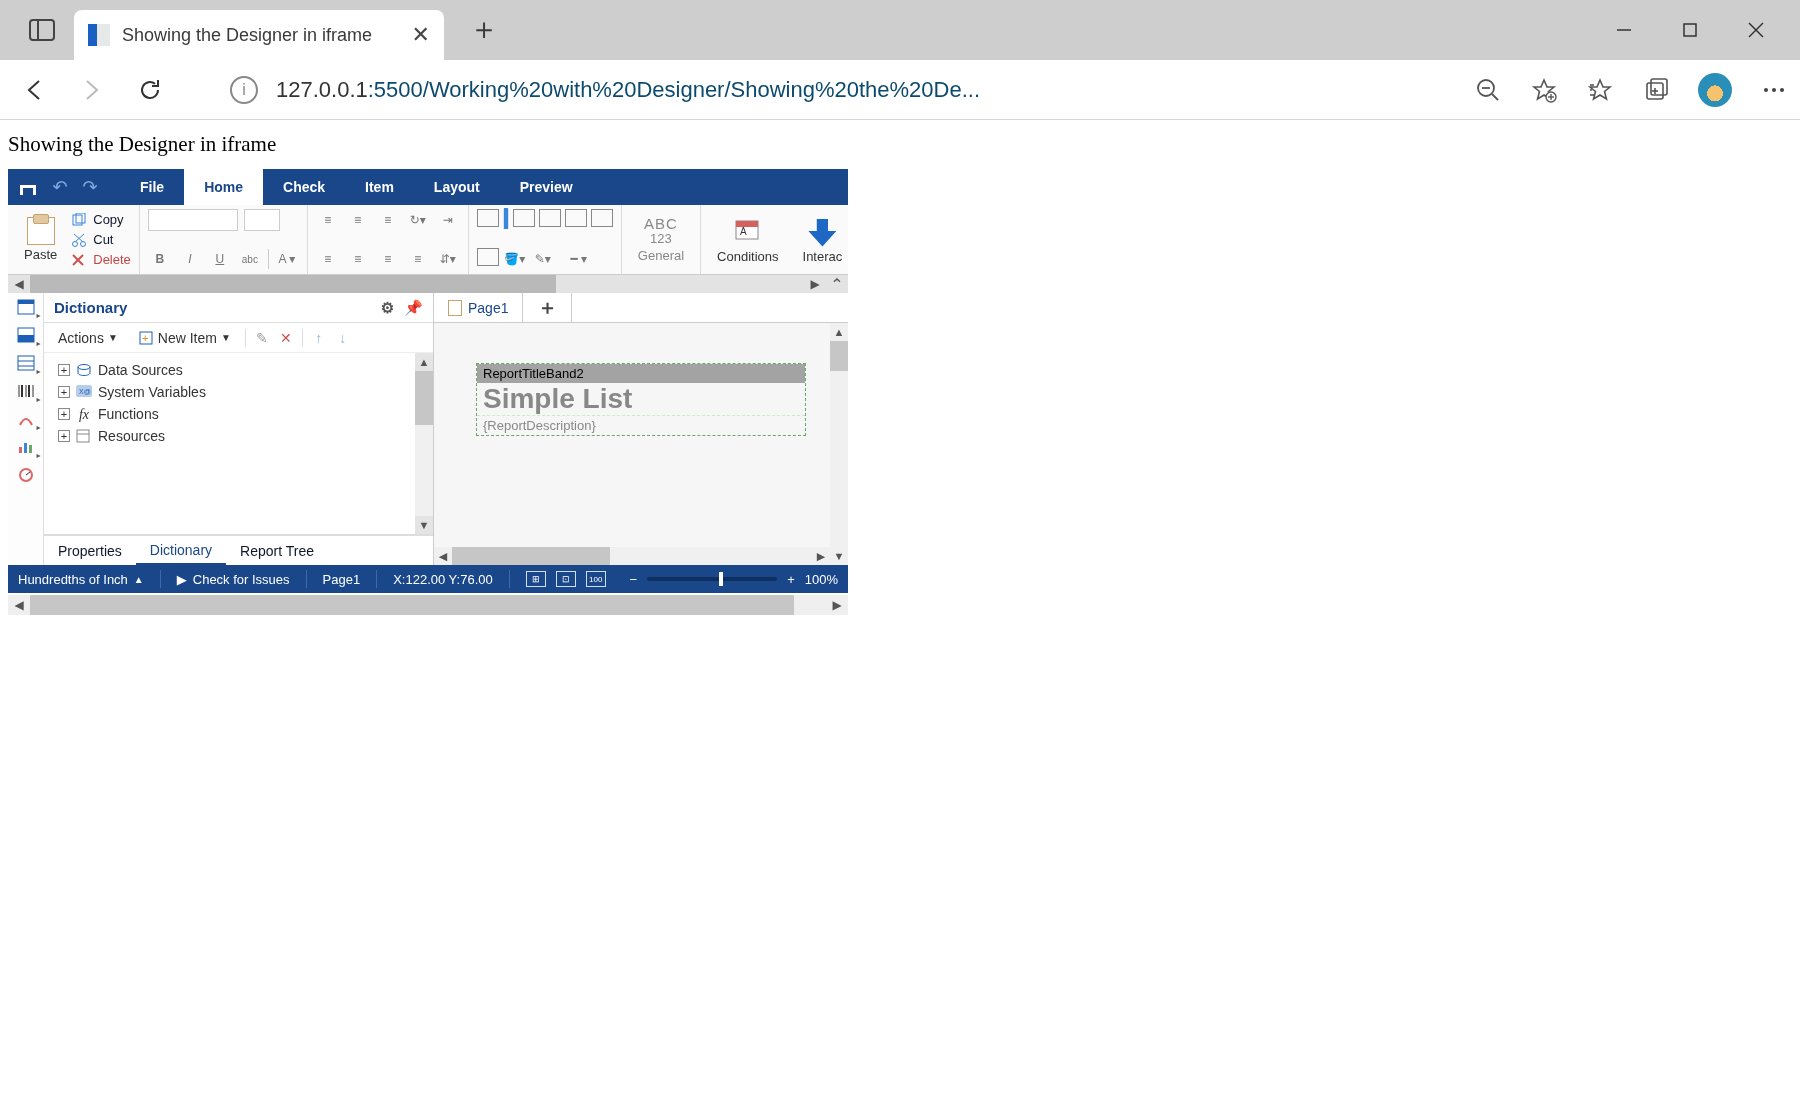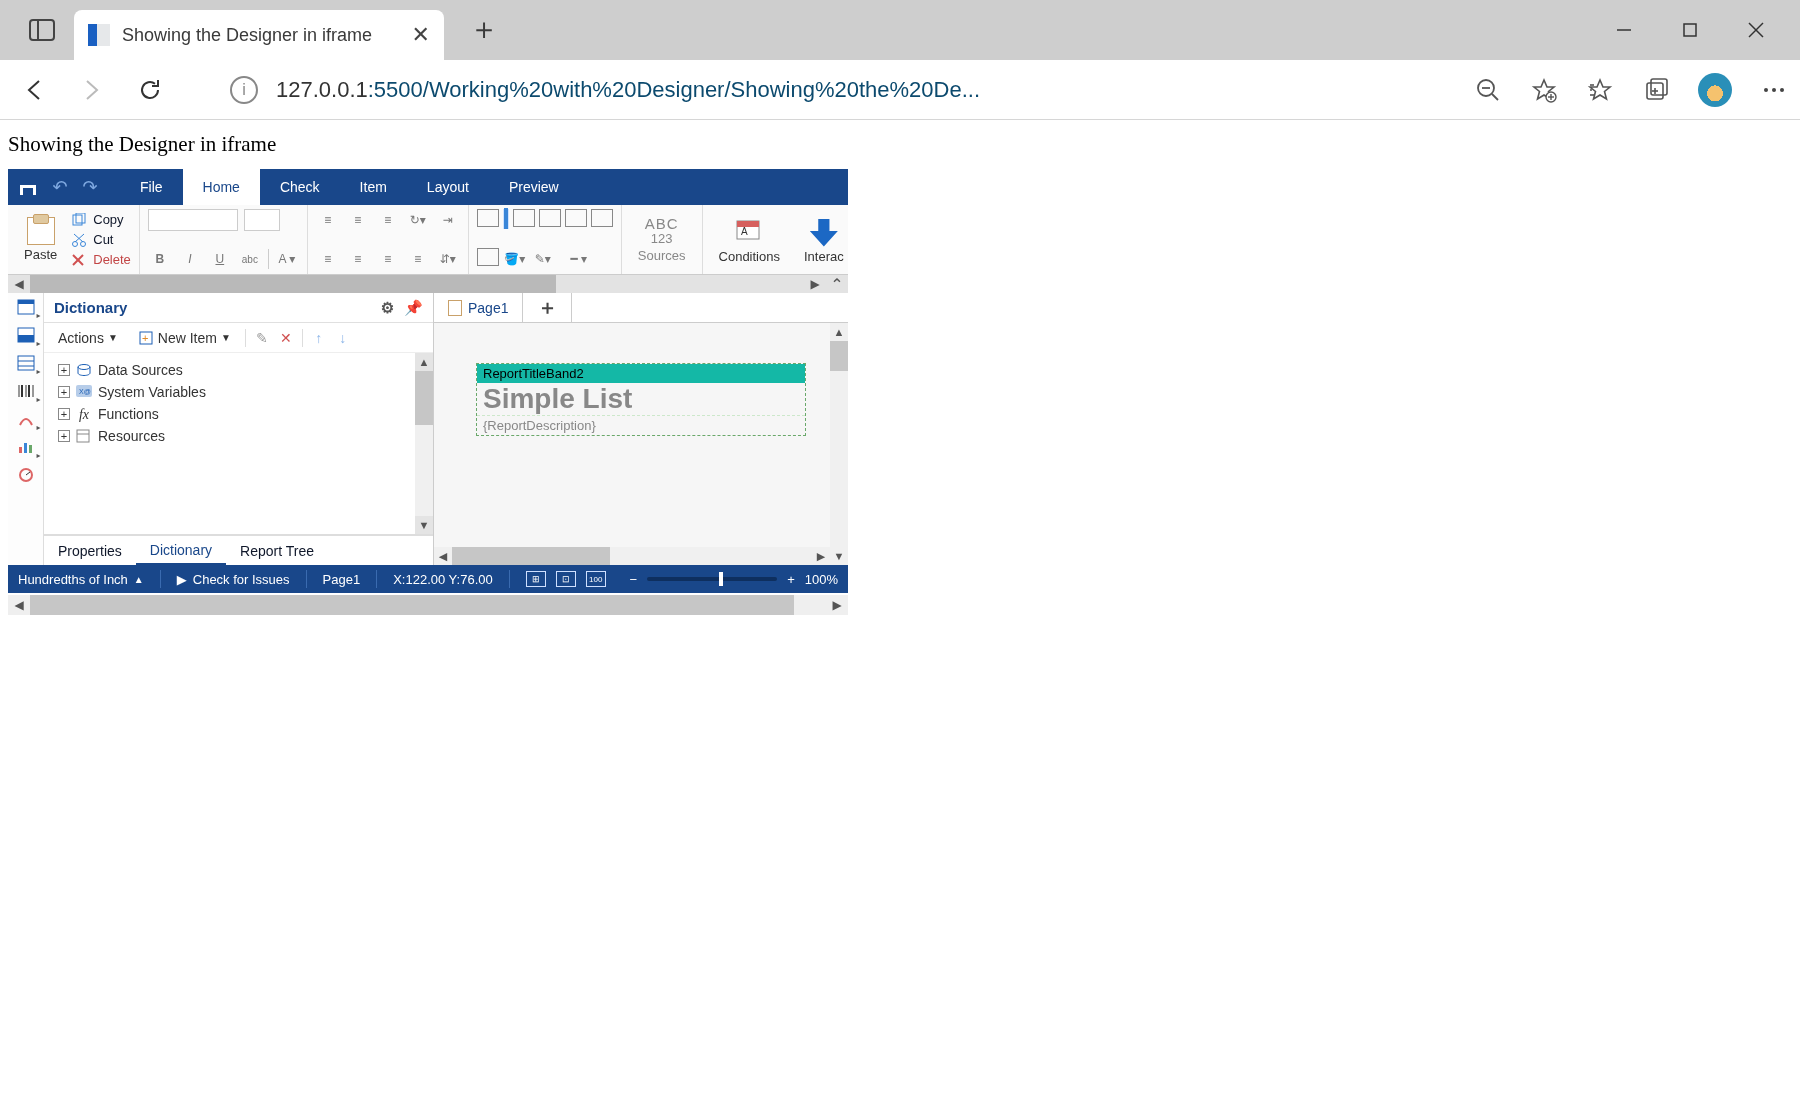--- a/index.html
+++ b/index.html
@@ -31,21 +31,21 @@
   .page-body { padding:12px 0 0 8px; }
   .page-heading { font-family:"Times New Roman", serif; font-size:21px; color:#000; margin-bottom:12px; }
 
   
   .designer-frame { width:840px; height:414px; background:#fff; position:relative;}
 
   
   .ribbon-tabs { height:36px; background:#19478a; display:flex; align-items:center; padding-left:6px; color:#fff; }
   .ribbon-save-icon { width:28px; height:28px; display:flex; align-items:center; justify-content:center; }
   .ribbon-undo-icon, .ribbon-redo-icon { width:24px; height:24px; display:flex; align-items:center; justify-content:center; color:#7ea8e0; font-size:18px; margin-left:6px; }
-  .rtab { height:36px; padding:0 20px; display:flex; align-items:center; font-size:14px; cursor:default; }
+  .rtab { height:36px; padding:0 20px; display:flex; align-items:center; font-size:14px; cursor:default;font-weight:bold; }
   .rtab.active { background:#fff; color:#19478a; }
 
   
   .ribbon-body { height:70px; background:#fafafa; border-bottom:1px solid #ccc; display:flex; position:relative; overflow:hidden;}
   .rgroup { border-right:1px solid #ddd; padding:4px 8px; display:flex; flex-direction:column; justify-content:space-between; }
   .rgroup-h { display:flex; align-items:center; gap:6px; }
   .rbtn-small { width:24px; height:22px; display:flex; align-items:center; justify-content:center; color:#777; font-size:12px; }
   .rbtn-wide { display:flex; flex-direction:column; align-items:center; justify-content:center; padding:2px 8px; font-size:13px; color:#333; height:64px;}
   .rbtn-wide .ric { width:28px; height:28px; margin-bottom:2px; }
   .paste-icon { width:26px; height:30px; border:1px solid #c9a16a; background:#fff; position:relative; }
@@ -98,21 +98,21 @@
   .canvas-body { flex:1; position:relative; overflow:hidden; }
   .canvas-vscroll { position:absolute; right:0; top:0; width:18px; height:100%; background:#f0f0f0; display:flex; flex-direction:column;}
   .canvas-vscroll .var{height:18px;display:flex;align-items:center;justify-content:center;font-size:11px;color:#555;}
   .canvas-vscroll .vthumb{height:30px;background:#c6c6c6;}
   .canvas-hscroll { height:18px; position:absolute; bottom:0; left:0; right:18px; background:#f0f0f0; display:flex;}
   .canvas-hscroll .har{width:18px;display:flex;align-items:center;justify-content:center;font-size:11px;color:#555;}
   .canvas-hscroll .htrack{flex:1;position:relative;}
   .canvas-hscroll .hthumb{position:absolute;left:0;width:44%;height:100%;background:#c6c6c6;}
   .page-surface { position:absolute; left:42px; top:40px; width:330px; }
   .band { border:1px dashed #6aa86a; }
-  .band-title { background:#14b8a6; padding:2px 6px; font-size:13px; }
+  .band-title { background:#a3a3a3; padding:2px 6px; font-size:13px; }
   .band-h1 { font-size:28px; font-weight:bold; color:#888; padding:0 6px;}
   .band-desc { font-size:13px; color:#888; padding:2px 6px; border-top:1px dashed #cde8cb;}
 
   
   .status { height:28px; background:#19478a; color:#fff; display:flex; align-items:center; font-size:13px; padding:0 10px; gap:16px;}
   .status .sb { display:flex; align-items:center; gap:6px;}
   .status .sep{width:1px;height:18px;background:#3a6bb0;}
   .status .zoomtrack{width:130px;height:4px;background:#0e2f5f;position:relative;border-radius:2px;}
   .status .zoomtrack .zh{position:absolute;left:55%;top:-5px;width:4px;height:14px;background:#fff;}
   .status-ic{width:20px;height:16px;border:1px solid #cfe0ff;display:flex;align-items:center;justify-content:center;font-size:9px;}
@@ -343,21 +343,21 @@
           <span class="rbtn-small">🪣▾</span>
           <span class="rbtn-small">✎▾</span>
           <span class="rbtn-small" style="width:40px;">━ ▾</span>
         </div>
       </div>
 
       <div class="rgroup" style="align-items:center;justify-content:center;">
         <div class="format-gen">
           <div class="abc">ABC</div>
           <div>123</div>
-          <div style="margin-top:2px;">Sources</div>
+          <div style="margin-top:2px;">General</div>
         </div>
       </div>
 
       <div class="rgroup" style="border-right:none;">
         <div style="display:flex;gap:8px;align-items:flex-end;">
           <div class="rbtn-wide">
             <span class="ric">
                 <svg width="26" height="22">
                   <rect x="2" y="2" width="22" height="18" fill="#fff" stroke="#888"></rect>
                   <rect x="2" y="2" width="22" height="6" fill="#d6605e"></rect>

